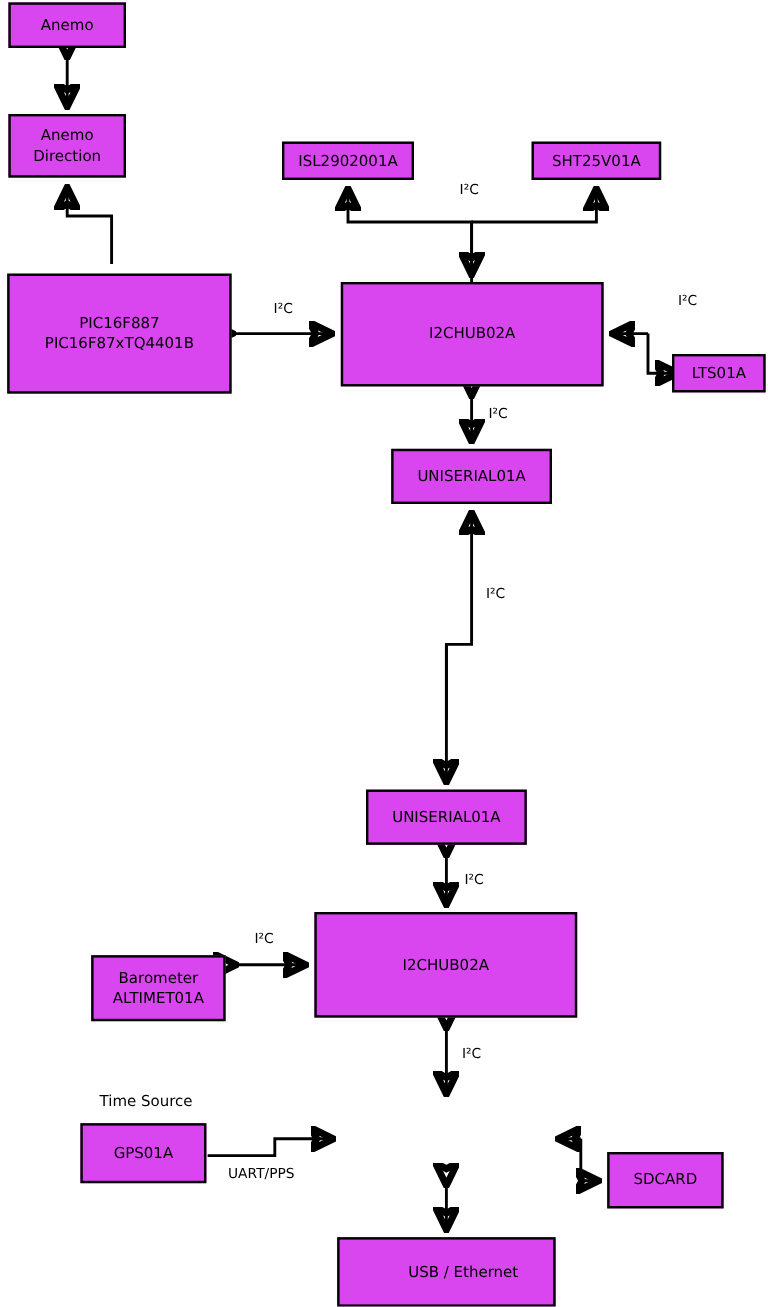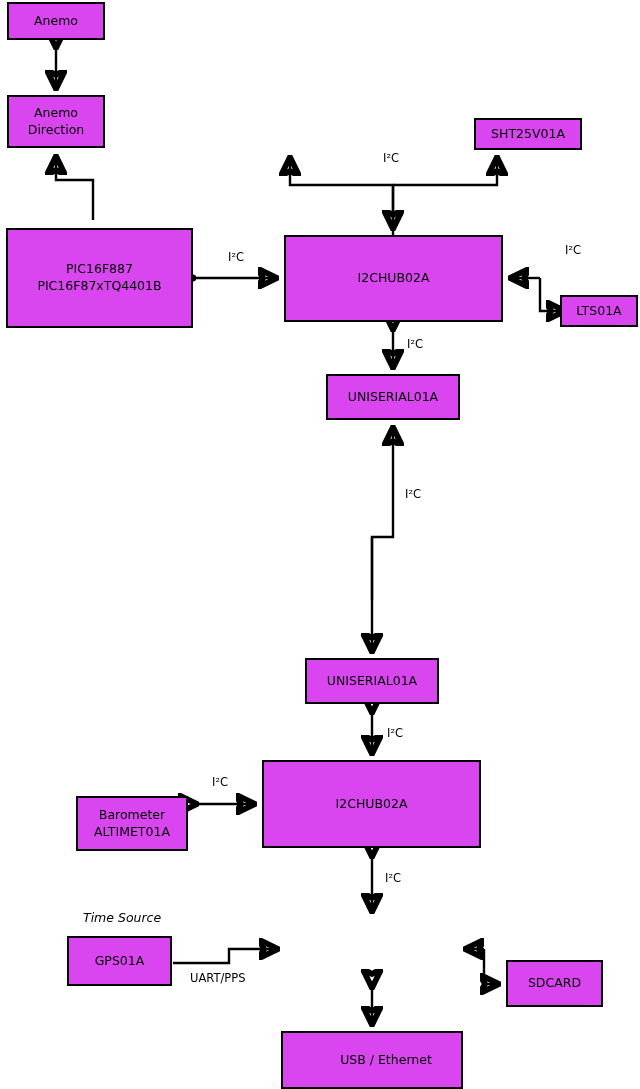--- a/index.html
+++ b/index.html
@@ -36,21 +36,20 @@
     color: #000000;
     white-space: nowrap;
     z-index: 4;
   }
   .free-label {
     position: absolute;
     font-size: 12.5px;
     color: #000000;
     white-space: nowrap;
     z-index: 4;
-    font-style: italic;
   }
   svg.wires {
     position: absolute;
     left: 0;
     top: 0;
     width: 640px;
     height: 1089px;
     z-index: 1;
     overflow: visible;
   }
@@ -107,22 +106,25 @@
   <div class="node" style="left:7px; top:95px; width:98px; height:53px; flex-direction:column;">
     <span class="line2">Anemo</span>
     <span class="line2">Direction</span>
   </div>
 
   <div class="node" style="left:6px; top:228px; width:187px; height:100px; flex-direction:column;">
     <span class="line2">PIC16F887</span>
     <span class="line2">PIC16F87xTQ4401B</span>
   </div>
 
+  <div class="node" style="left:235px; top:118px; width:110px; height:32px;">
+    <span>ISL2902001A</span>
+  </div>
 
-  <div class="node" style="left:443px; top:118px; width:108px; height:32px;margin-left:31px;">
+  <div class="node" style="left:443px; top:118px; width:108px; height:32px;">
     <span>SHT25V01A</span>
   </div>
 
   <div class="node" style="left:284px; top:235px; width:219px; height:87px;">
     <span>I2CHUB02A</span>
   </div>
 
   <div class="node" style="left:560px; top:295px; width:78px; height:32px;">
     <span>LTS01A</span>
   </div>

